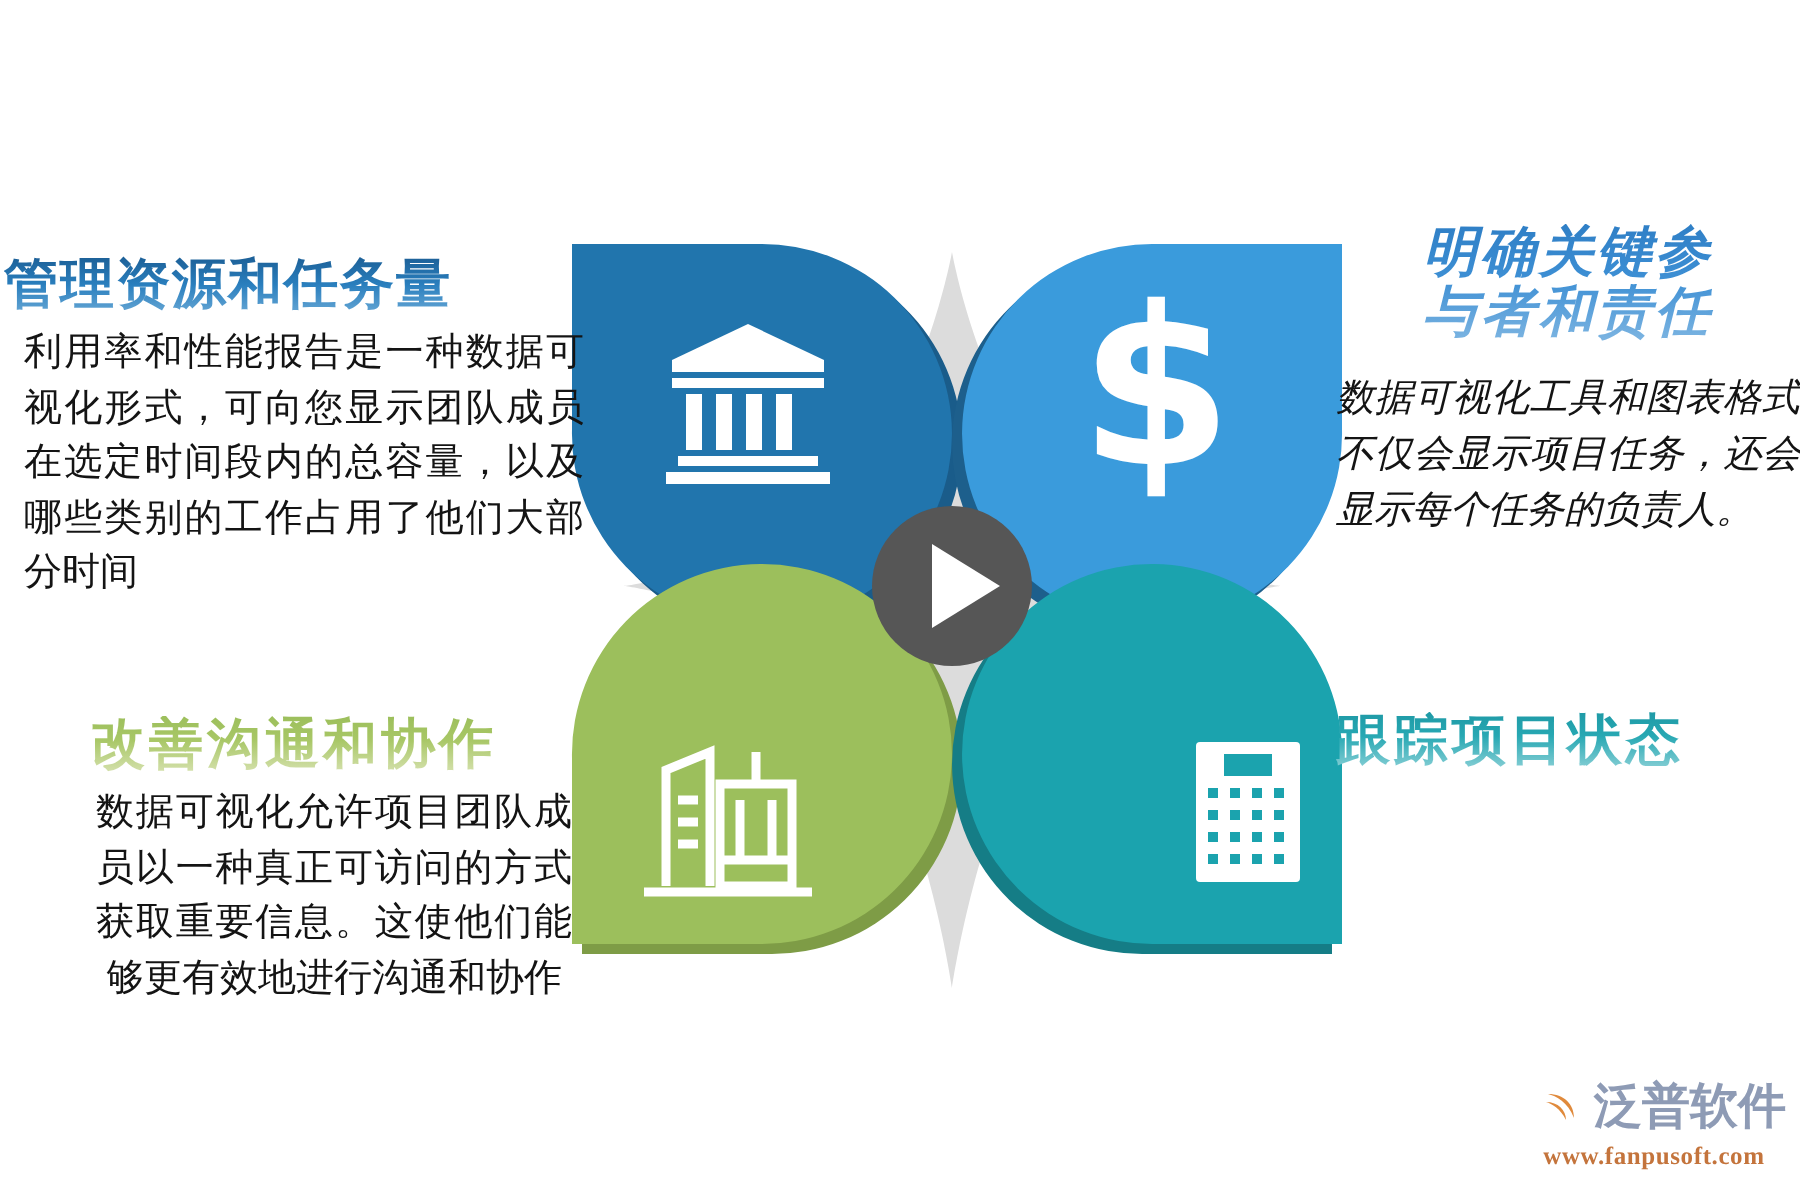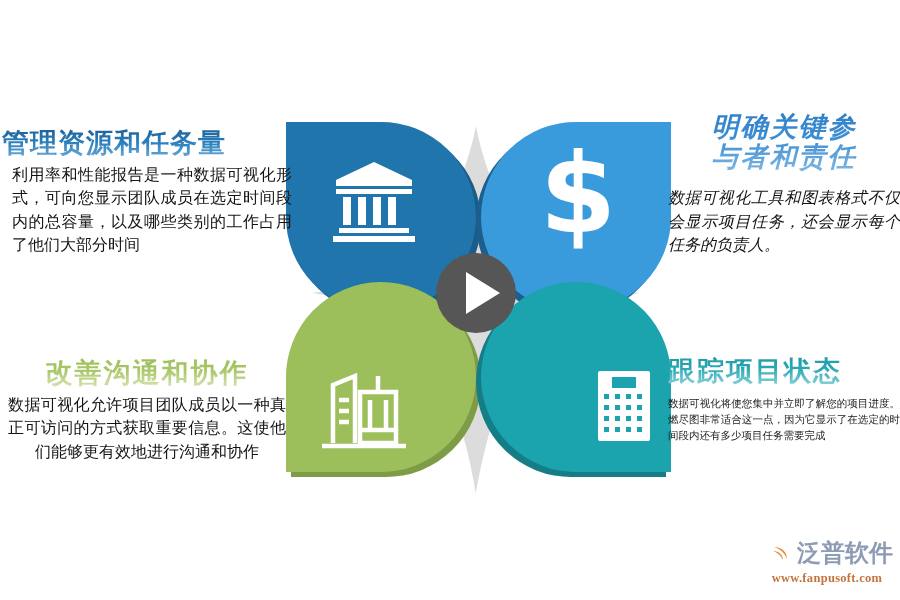--- a/index.html
+++ b/index.html
@@ -38,21 +38,21 @@
     font-weight: bold;
     line-height: 1.12;
     letter-spacing: 1px;
     margin: 0 0 5px 0;
     white-space: pre-line;
     -webkit-background-clip: text;
     background-clip: text;
     color: transparent;
   }
   .blk-body {
-    font-size: 16px;
+    font-size: 19px;
     line-height: 1.45;
     color: #141414;
     margin: 0;
   }
 
   
   #block-tl {
     left: 2px;
     top: 128px;
     width: 290px;
@@ -96,20 +96,21 @@
   #block-bl .blk-title {
     background-image: linear-gradient(to bottom, #9cbf5c 0%, #a8c766 40%, #d9e3b4 100%);
     text-align: center;
     letter-spacing: 2px;
   }
   #block-bl .blk-body {
     margin-top: 3px;
     text-align: justify;
     text-align-last: center;
     padding: 0 6px;
+    margin-left: 40px;
   }
 
   
   #block-br {
     left: 668px;
     top: 356px;
     width: 232px;
   }
   #block-br .blk-title {
     background-image: linear-gradient(to bottom, #1f9aa6 0%, #27a8b3 40%, #8fd2d8 100%);
@@ -263,21 +264,20 @@
     <p class="blk-body">数据可视化工具和图表格式不仅会显示项目任务，还会显示每个任务的负责人。</p>
   </div>
 
   <div class="block" id="block-bl">
     <h2 class="blk-title">改善沟通和协作</h2>
     <p class="blk-body">数据可视化允许项目团队成员以一种真正可访问的方式获取重要信息。这使他们能够更有效地进行沟通和协作</p>
   </div>
 
   <div class="block" id="block-br">
     <h2 class="blk-title">跟踪项目状态</h2>
-    <p class="blk-body">数据可视化将使您集中并立即了解您的项目进度。燃尽图非常适合这一点，因为它显示了在选定的时间段内还有多少项目任务需要完成</p>
   </div>
 
   <div id="logo">
     <div id="logo-row">
       <svg width="34" height="30" viewBox="0 0 34 30">
         <path d="M17,2 A13,13 0 1 0 17,28 A13,13 0 0 1 17,2 Z" fill="#8e9bb5"></path>
         <path d="M14,9 C22,9 27,14 27,21 C24,13 18,10 14,9 Z" fill="#e08a3c"></path>
         <path d="M13,13 C19,13 23,17 23,22 C20,16 16,14 13,13 Z" fill="#e08a3c"></path>
       </svg>
       <span id="logo-word">泛普软件</span>

